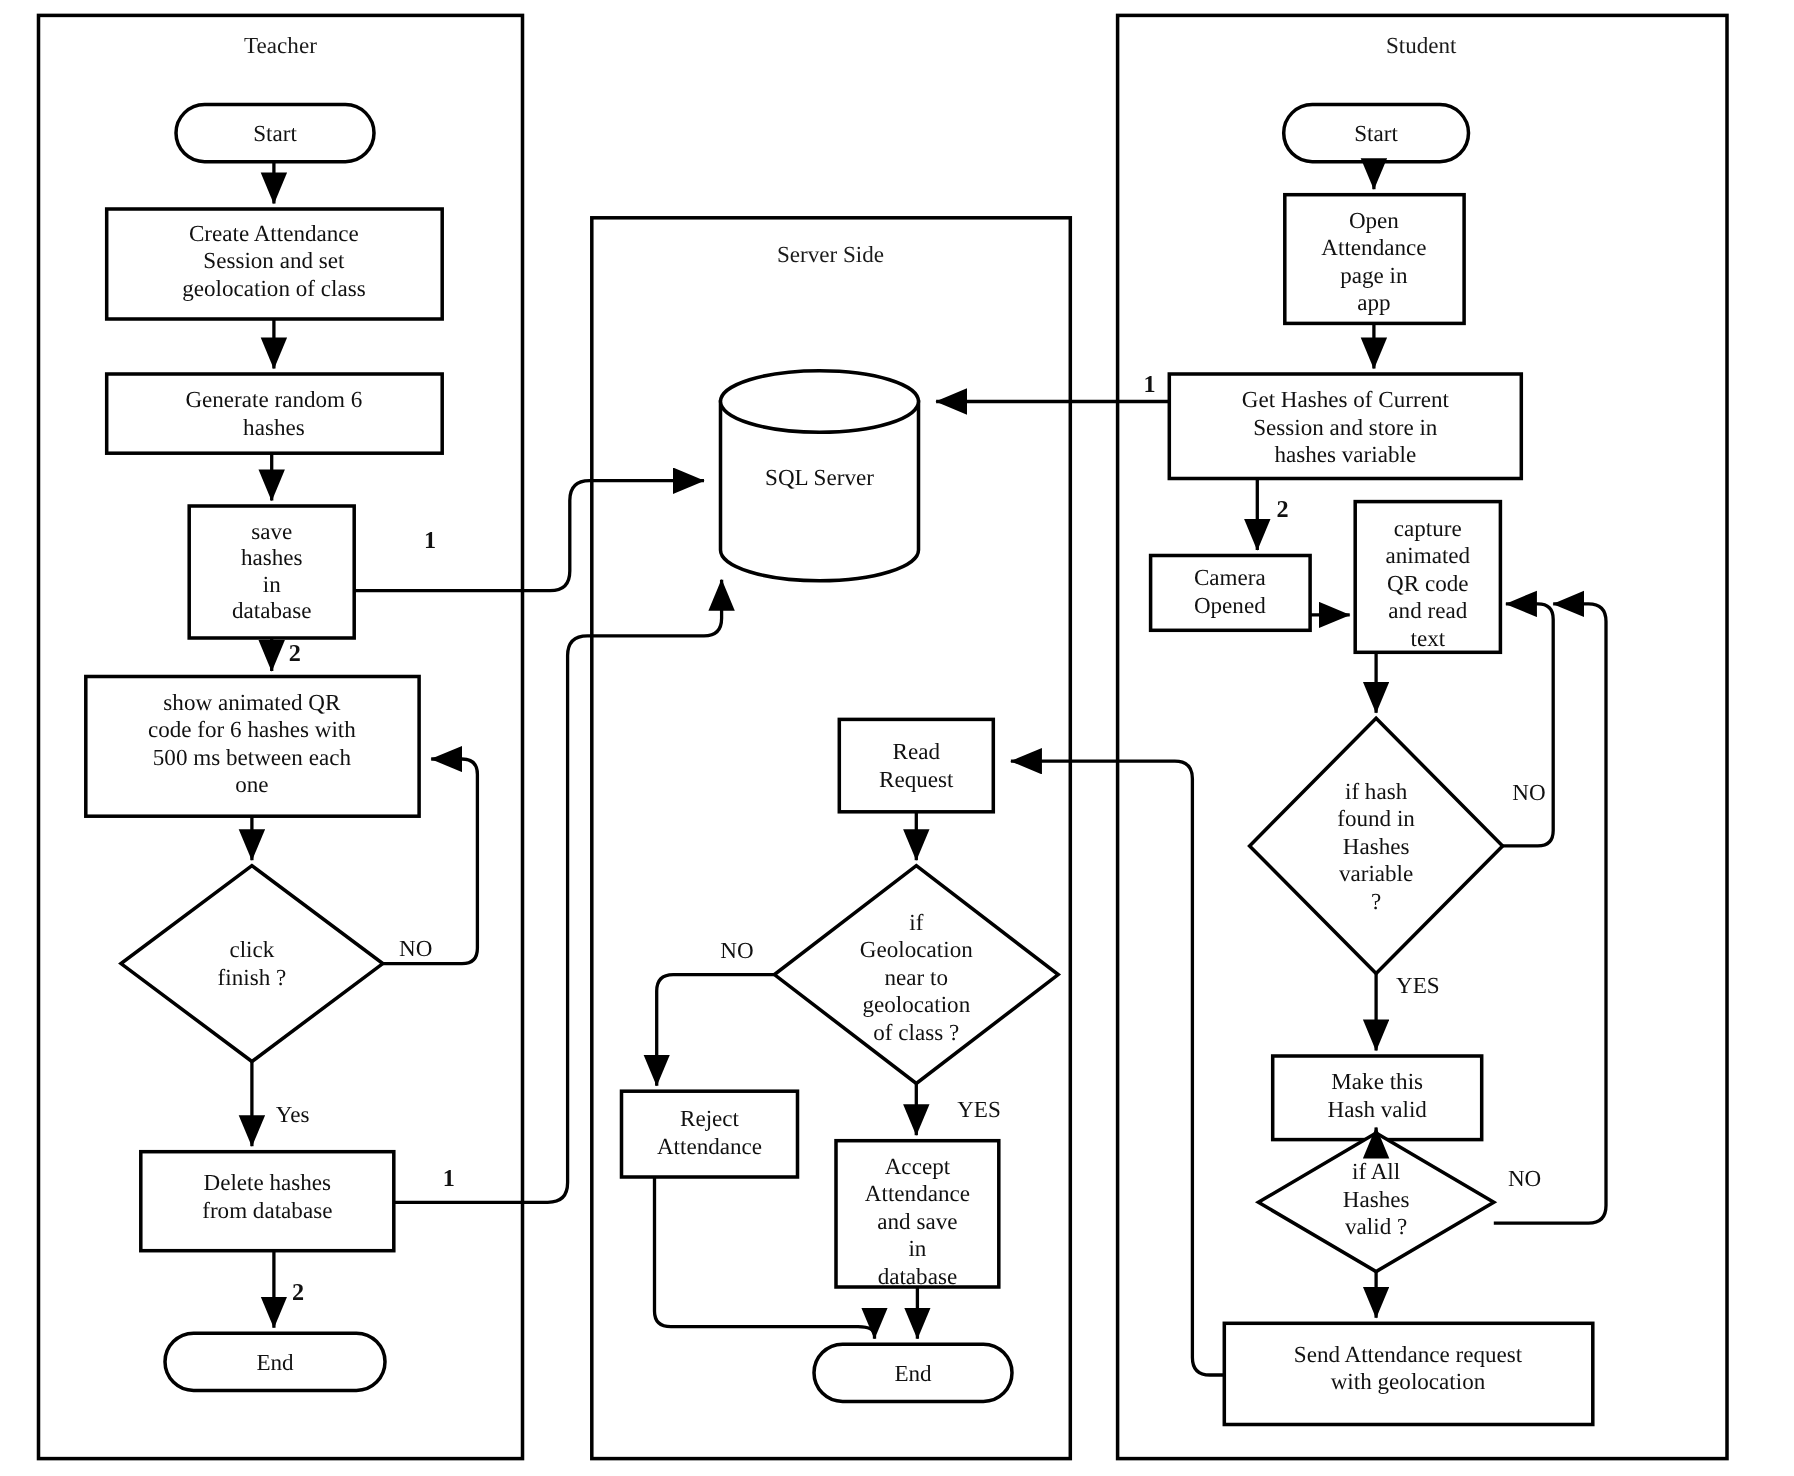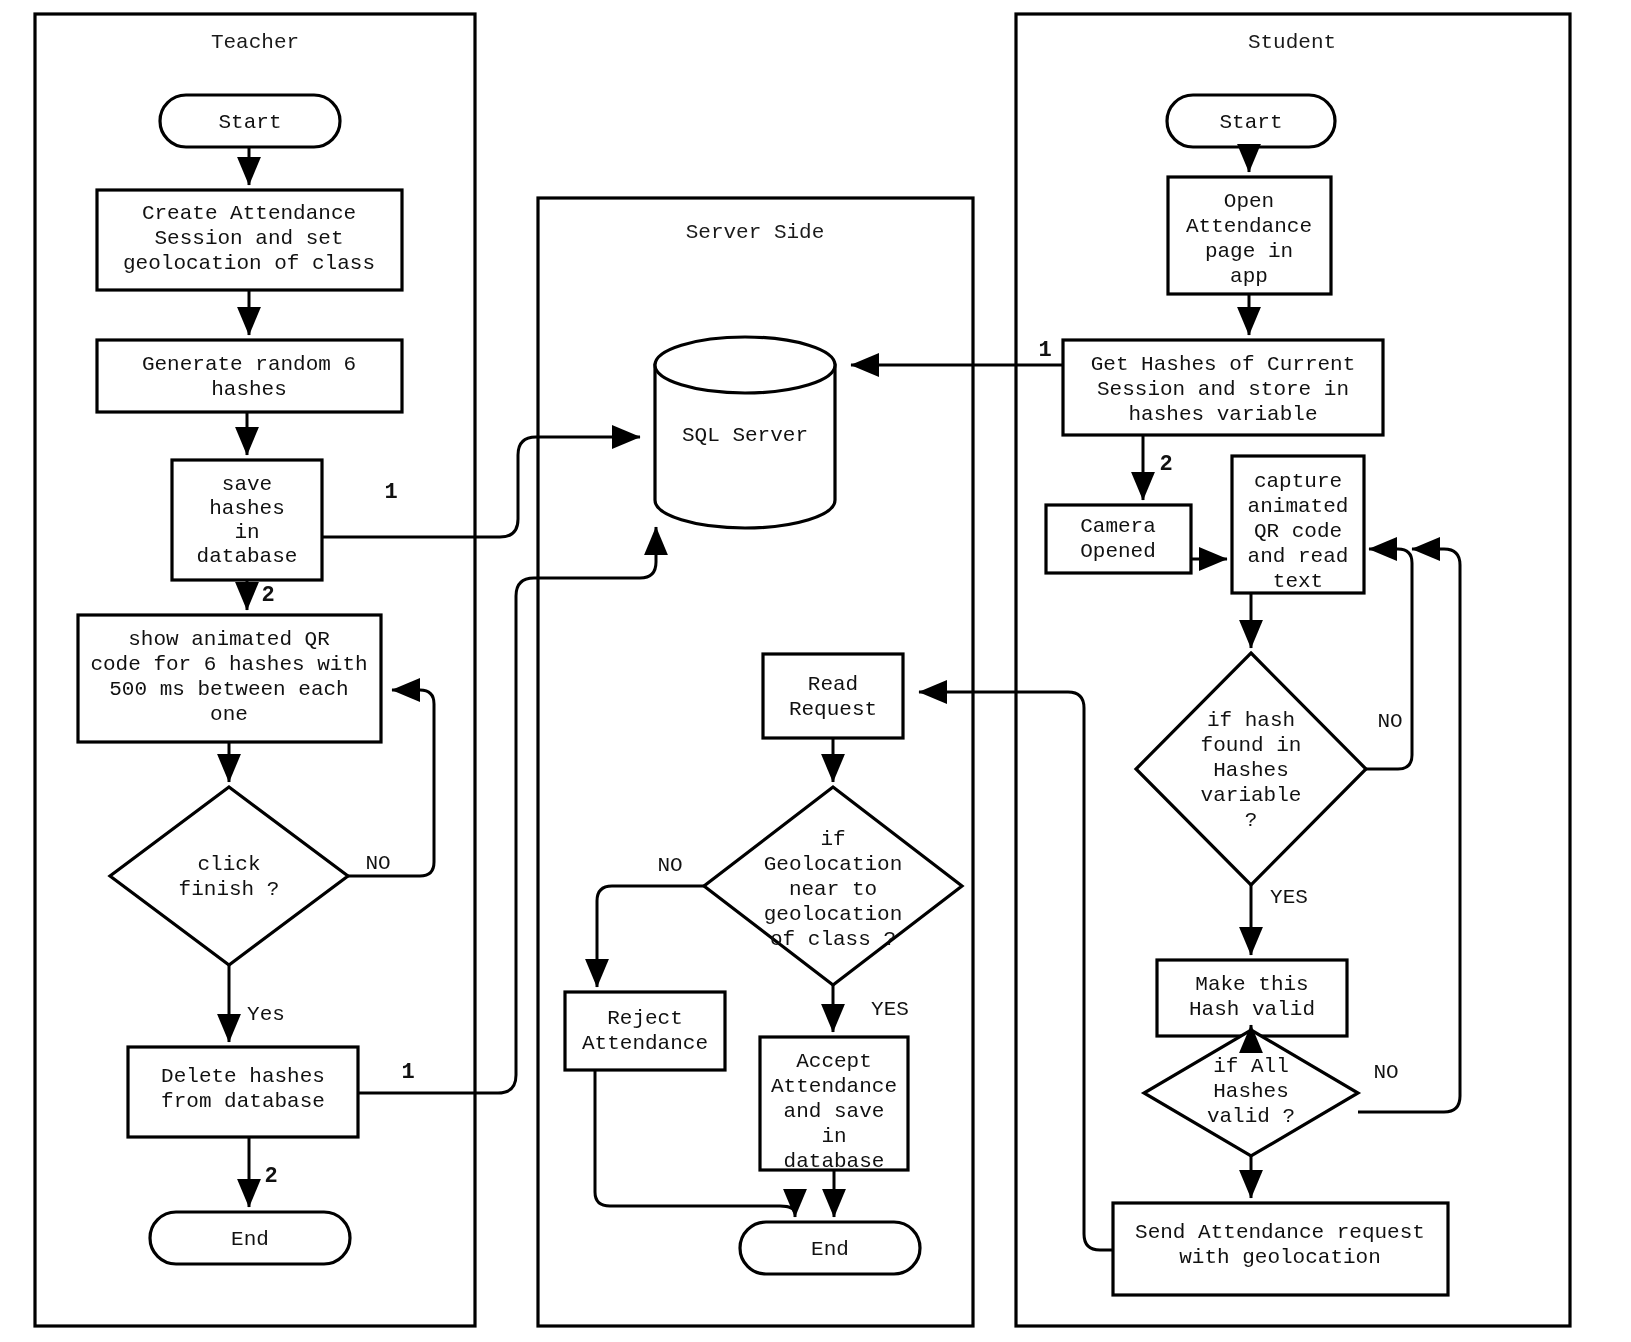--- a/index.html
+++ b/index.html
@@ -1,17 +1,17 @@
 <!DOCTYPE html>
 <html><head>
 <meta charset="utf-8">
 <style>
   html,body{margin:0;padding:0;background:#ffffff;}
   #stage{position:relative;width:1631px;height:1342px;background:#fff;
-         font-family:Liberation Mono, monospace;}
+         font-family:Liberation Serif, serif;}
   svg{position:absolute;left:0;top:0;width:1631px;height:1342px;}
   .lane-title{font-size:21px;fill:#1a1a1a;text-anchor:middle;}
   .node-text{font-size:21px;fill:#111;text-anchor:middle;}
   .edge-label{font-size:21px;fill:#111;text-anchor:middle;}
   .num-label{font-size:22px;fill:#111;text-anchor:middle;font-weight:bold;}
   .shape{fill:#ffffff;stroke:#000000;stroke-width:3.2;}
   .lane{fill:none;stroke:#000000;stroke-width:3.2;}
   .link{fill:none;stroke:#000000;stroke-width:3.0;}
 </style>
 </head>

